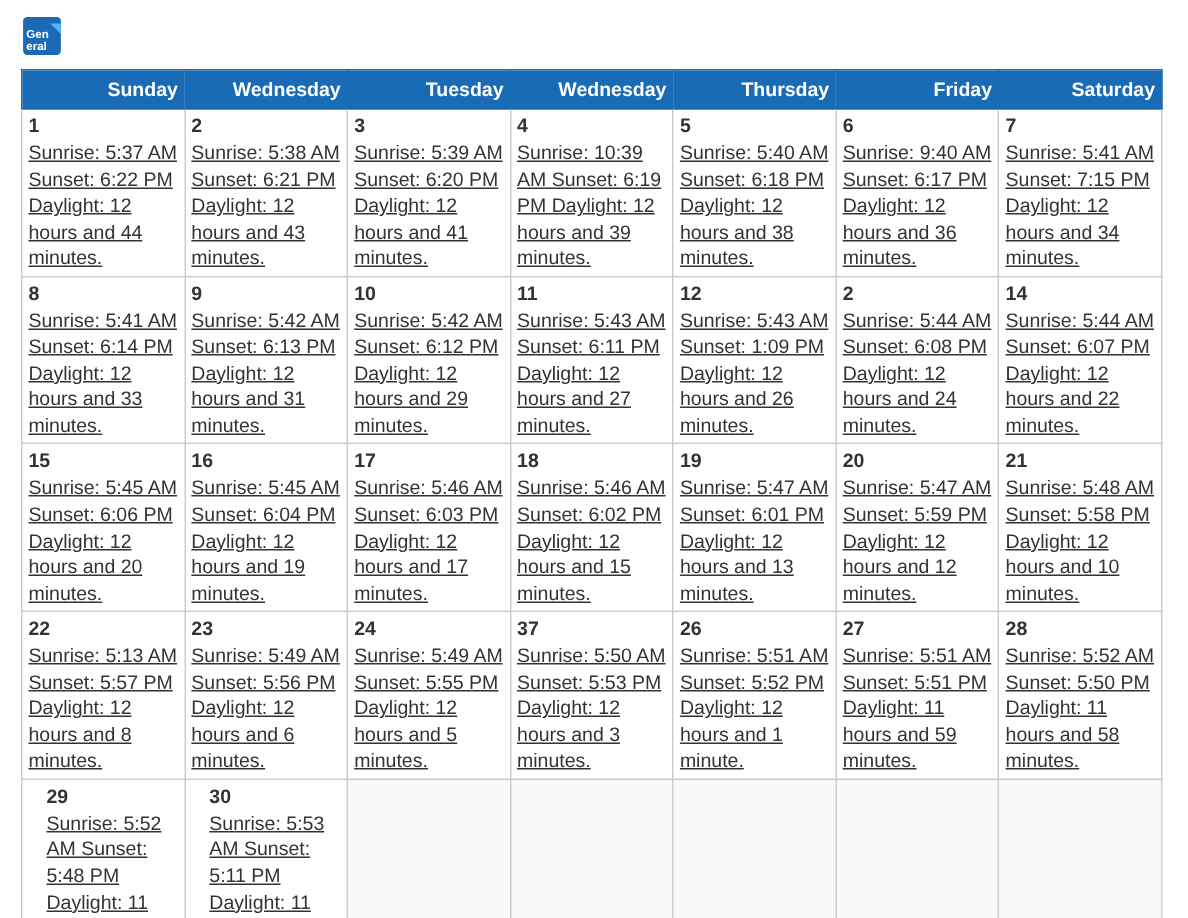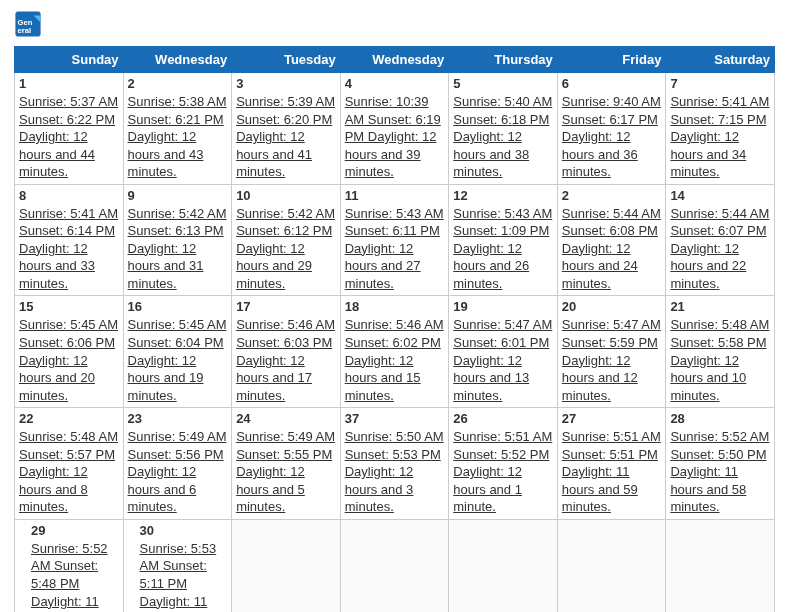--- a/index.html
+++ b/index.html
@@ -280,21 +280,21 @@
             <span class="day-num">21</span>
             <div class="day-info">Sunrise: 5:48 AM
 Sunset: 5:58 PM
 Daylight: 12 hours
 and 10 minutes.</div>
           </td>
         </tr>
         <tr>
           <td>
             <span class="day-num">22</span>
-            <div class="day-info">Sunrise: 5:48 AM
+            <div class="day-info">Sunrise: 5:13 AM
 Sunset: 5:57 PM
 Daylight: 12 hours
 and 8 minutes.</div>
           </td>
           <td>
             <span class="day-num">23</span>
             <div class="day-info">Sunrise: 5:49 AM
 Sunset: 5:56 PM
 Daylight: 12 hours
 and 6 minutes.</div>

